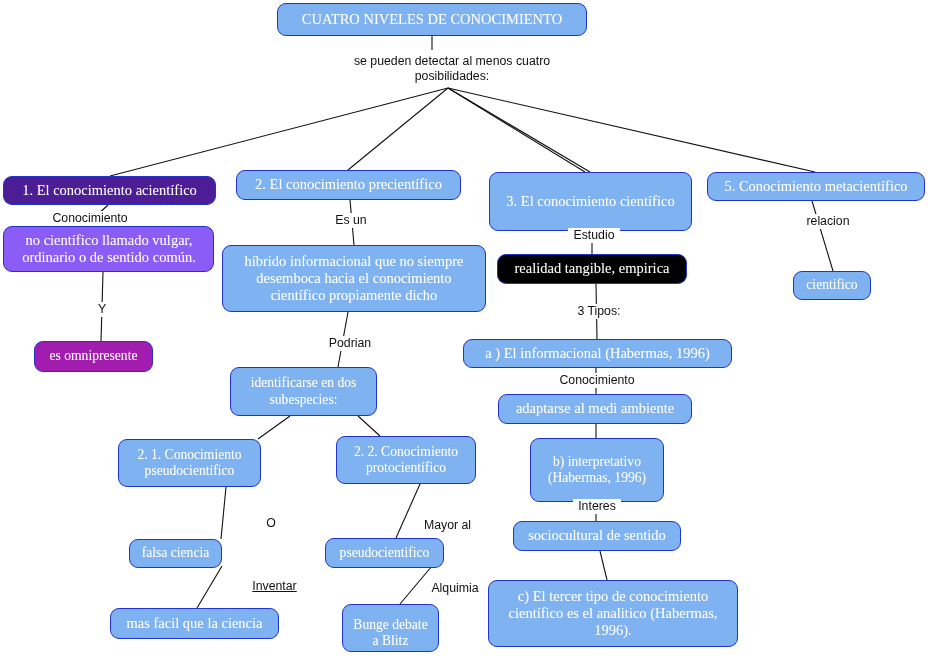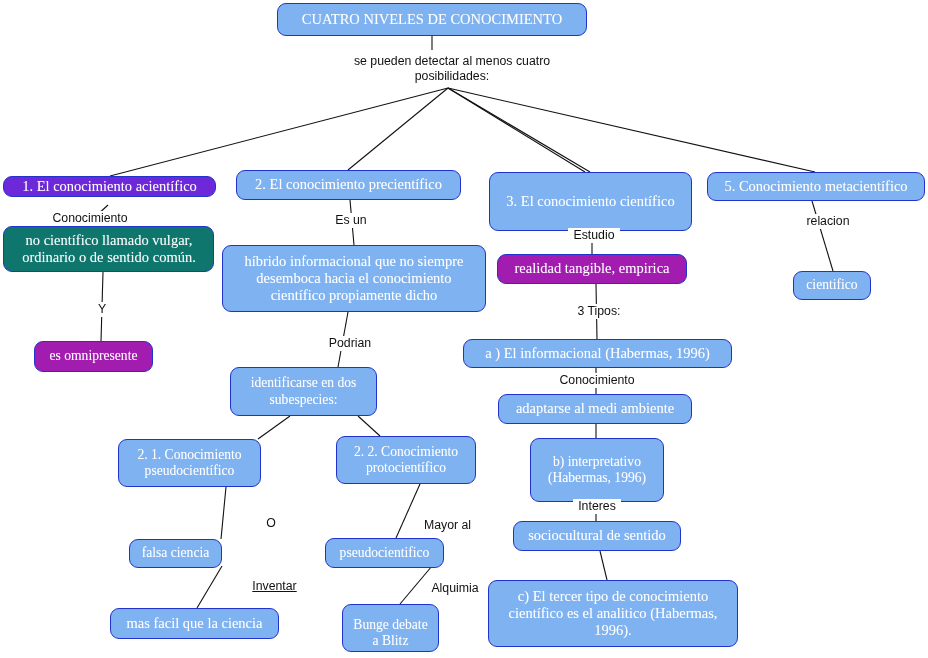--- a/index.html
+++ b/index.html
@@ -83,24 +83,24 @@
       <polyline points="596,368 596,394" fill="none" stroke="#111111" stroke-width="1.1"></polyline>
       <polyline points="596,424 596,438" fill="none" stroke="#111111" stroke-width="1.1"></polyline>
       <polyline points="596,486 596,521" fill="none" stroke="#111111" stroke-width="1.1"></polyline>
       <polyline points="600,551 607,580" fill="none" stroke="#111111" stroke-width="1.1"></polyline>
       <polyline points="812,201 833,271" fill="none" stroke="#111111" stroke-width="1.1"></polyline>
     </svg>
   <div id="node-layer">
       <div class="node" style="left: 277px; top: 3px; width: 310px; height: 33px; background: rgb(127, 178, 240); border-color: rgb(34, 51, 204); color: rgb(255, 255, 255);">
         <span>CUATRO NIVELES DE CONOCIMIENTO</span>
       </div>
-      <div class="node" style="left: 3px; top: 176px; width: 213px; height: 21px; background: #6d28d9; border-color: rgb(34, 51, 204); color: rgb(255, 255, 255);">
+      <div class="node" style="left: 3px; top: 176px; width: 213px; height: 29px; background: #4c1d95; border-color: rgb(34, 51, 204); color: rgb(255, 255, 255);">
         <span>1. El conocimiento acientífico</span>
       </div>
-      <div class="node" style="left: 3px; top: 226px; width: 211px; height: 46px; background: #0f766e; border-color: rgb(34, 51, 204); color: rgb(255, 255, 255); padding-left: 8px;">
+      <div class="node" style="left: 3px; top: 226px; width: 211px; height: 46px; background: #8b5cf6; border-color: rgb(34, 51, 204); color: rgb(255, 255, 255); padding-left: 8px;">
         <span>no científico llamado vulgar, ordinario o de sentido común.</span>
       </div>
       <div class="node small" style="left: 34px; top: 341px; width: 119px; height: 31px; background: #a21caf; border-color: rgb(34, 51, 204); color: rgb(255, 255, 255);">
         <span>es omnipresente</span>
       </div>
       <div class="node" style="left: 236px; top: 170px; width: 225px; height: 30px; background: rgb(127, 178, 240); border-color: rgb(34, 51, 204); color: rgb(255, 255, 255);">
         <span>2. El conocimiento precientífico</span>
       </div>
       <div class="node" style="left: 222px; top: 245px; width: 264px; height: 67px; background: rgb(127, 178, 240); border-color: rgb(34, 51, 204); color: rgb(255, 255, 255);">
         <span>híbrido informacional que no siempre desemboca hacia el conocimiento científico propiamente dicho</span>
@@ -122,21 +122,21 @@
       </div>
       <div class="node small" style="left: 325px; top: 538px; width: 119px; height: 30px; background: rgb(127, 178, 240); border-color: rgb(34, 51, 204); color: rgb(255, 255, 255);">
         <span>pseudocientifico</span>
       </div>
       <div class="node small" style="left: 342px; top: 604px; width: 97px; height: 48px; background: rgb(127, 178, 240); border-color: rgb(34, 51, 204); color: rgb(255, 255, 255); align-items: flex-end;">
         <span>Bunge debate a Blitz</span>
       </div>
       <div class="node" style="left: 489px; top: 172px; width: 203px; height: 59px; background: rgb(127, 178, 240); border-color: rgb(34, 51, 204); color: rgb(255, 255, 255);">
         <span>3. El conocimiento científico</span>
       </div>
-      <div class="node" style="left: 497px; top: 254px; width: 190px; height: 30px; background: #a21caf; border-color: rgb(34, 51, 204); color: rgb(255, 255, 255);">
+      <div class="node" style="left: 497px; top: 254px; width: 190px; height: 30px; background: #000000; border-color: rgb(34, 51, 204); color: rgb(255, 255, 255);">
         <span>realidad tangible, empirica</span>
       </div>
       <div class="node" style="left: 463px; top: 339px; width: 269px; height: 29px; background: rgb(127, 178, 240); border-color: rgb(34, 51, 204); color: rgb(255, 255, 255);">
         <span>a ) El informacional (Habermas, 1996)</span>
       </div>
       <div class="node" style="left: 498px; top: 394px; width: 194px; height: 30px; background: rgb(127, 178, 240); border-color: rgb(34, 51, 204); color: rgb(255, 255, 255);">
         <span>adaptarse al medi ambiente</span>
       </div>
       <div class="node small" style="left: 530px; top: 438px; width: 134px; height: 64px; background: rgb(127, 178, 240); border-color: rgb(34, 51, 204); color: rgb(255, 255, 255);">
         <span>b) interpretativo (Habermas, 1996)</span>

